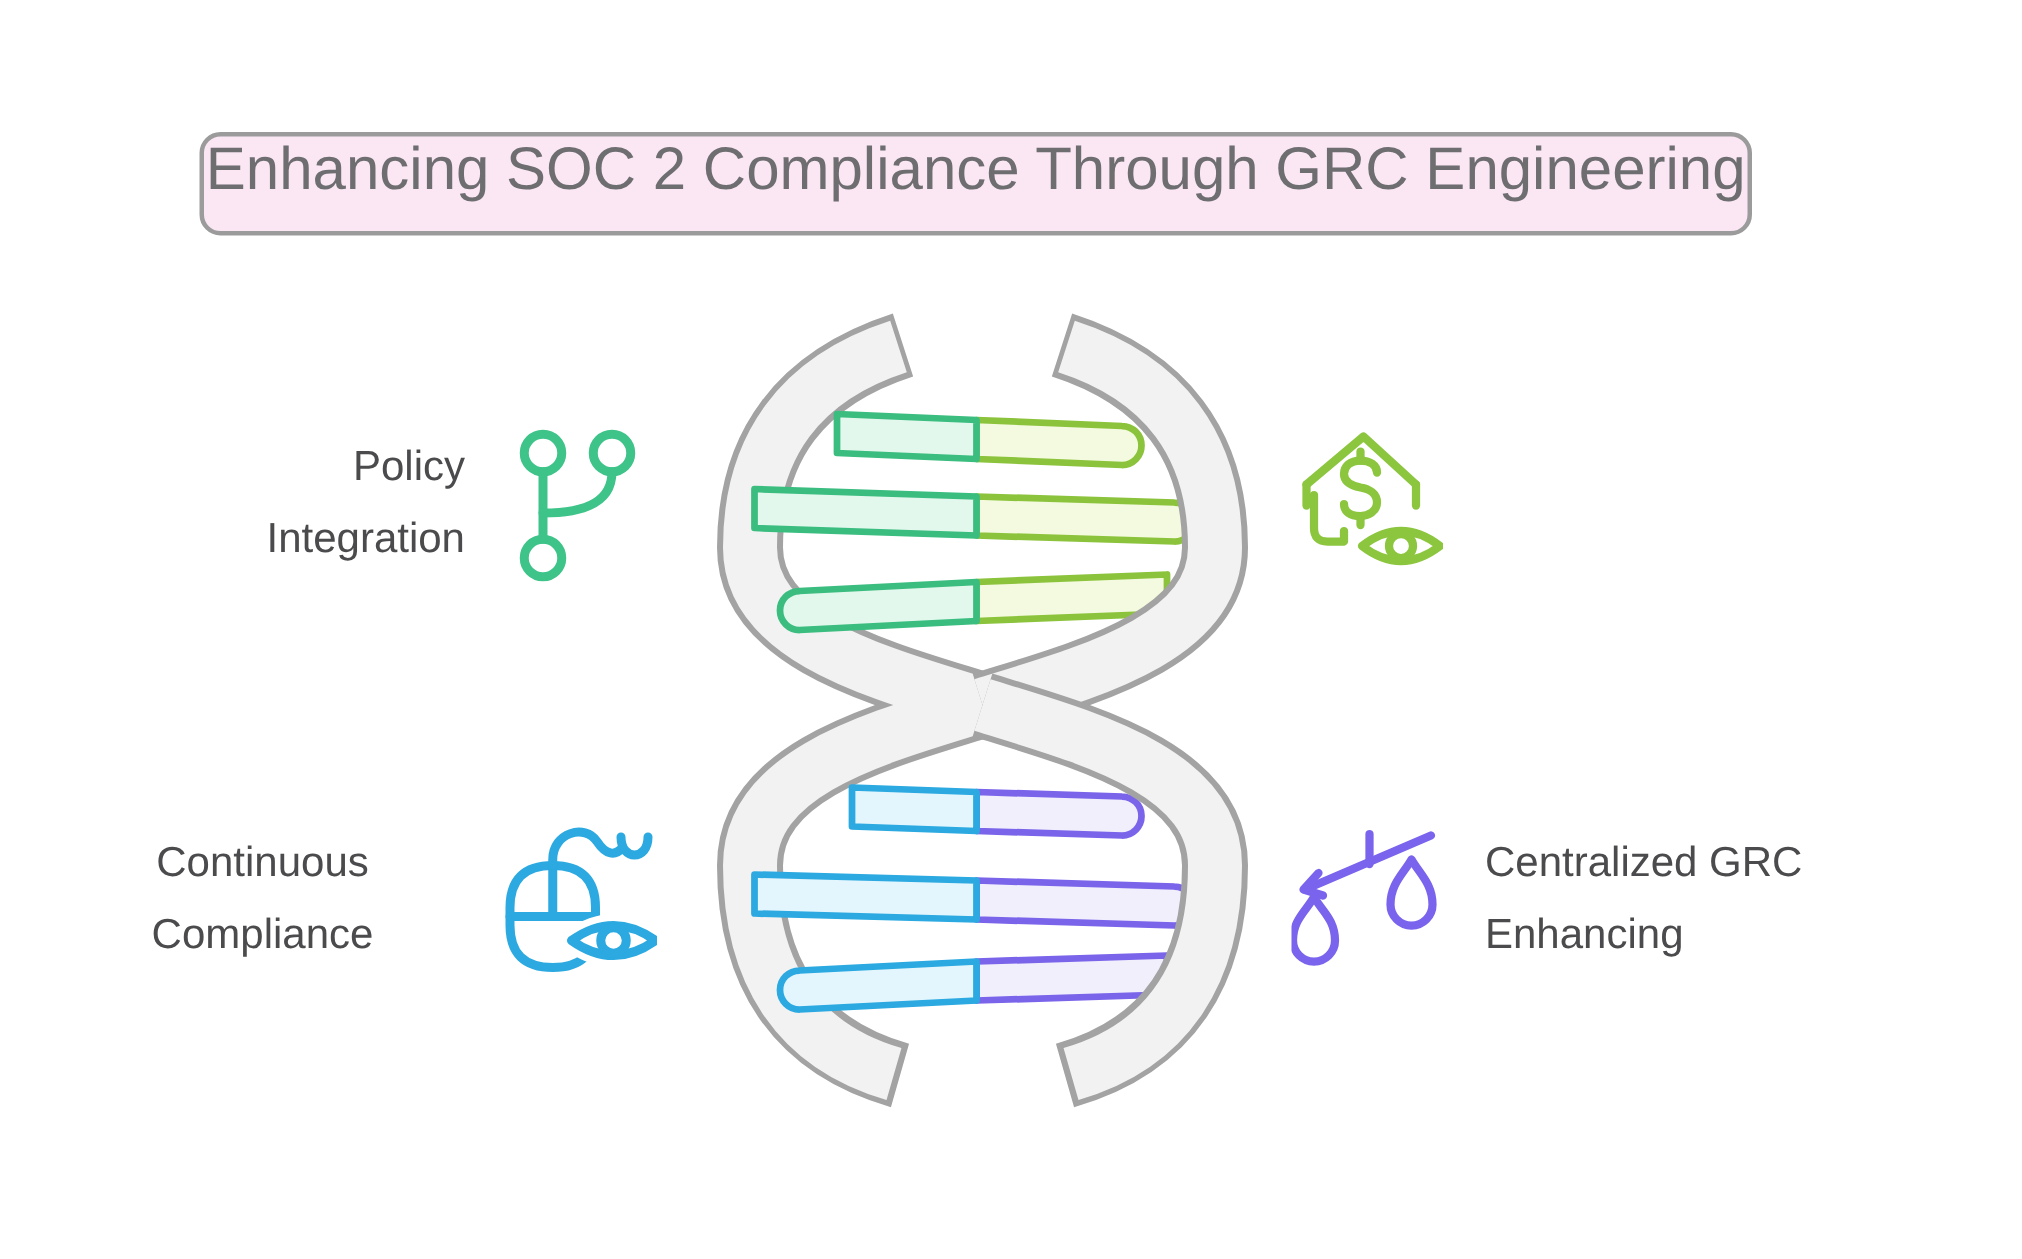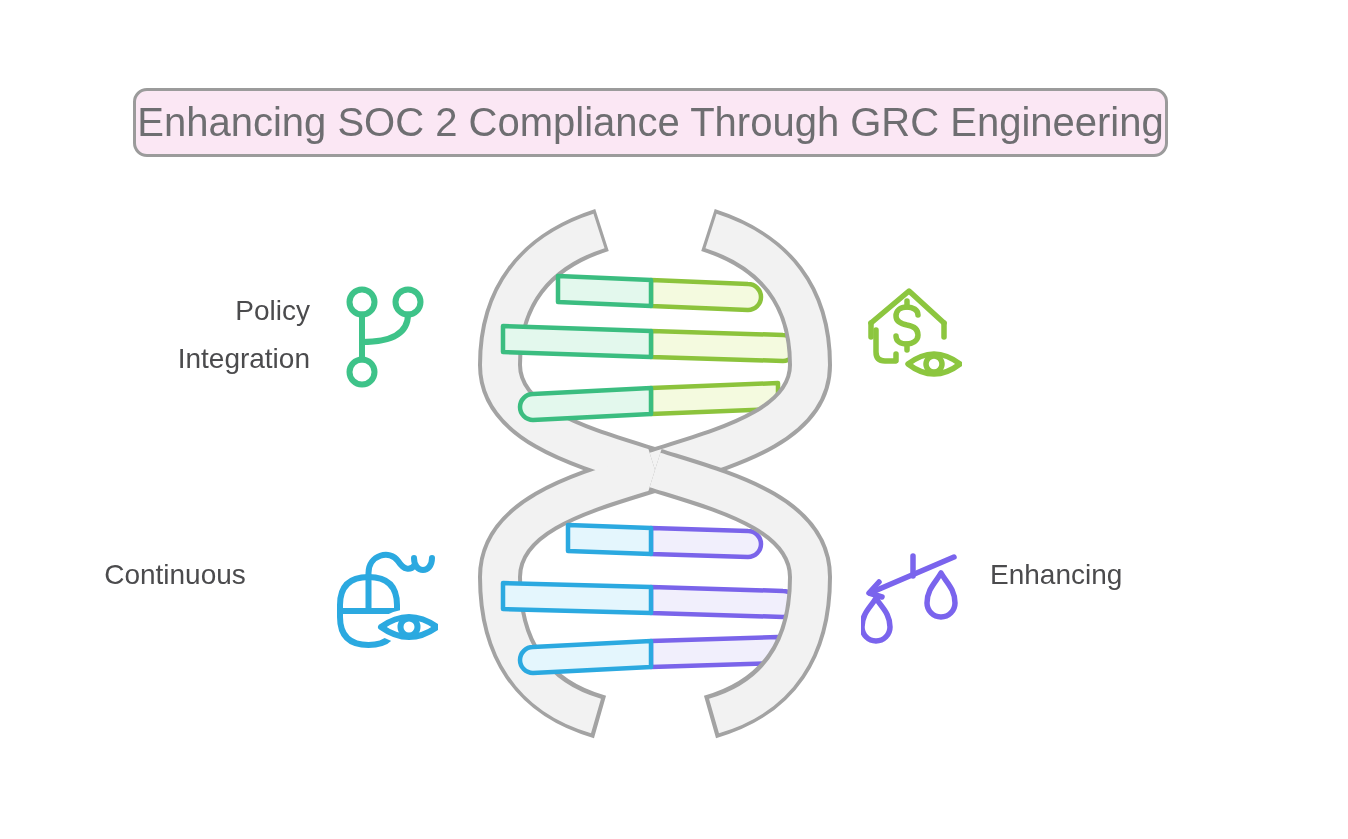--- a/index.html
+++ b/index.html
@@ -1,20 +1,20 @@
 <!DOCTYPE html>
 <html style="--title-bg: #FBE7F4; --title-border: #9B9B9B; --title-text: #6E6E71; --label-text: #4B4B4D; --green: #3BBD80; --green-fill: #E3F8ED; --olive: #8CC33C; --olive-fill: #F4FADF; --blue: #2BA9E0; --blue-fill: #E4F6FD; --purple: #7A64EA; --purple-fill: #F1EFFC; --icon-green: #3EC389; --icon-olive: #8CC63F; --icon-blue: #2BA9E0; --icon-purple: #7A64ED; --ribbon-stroke: #A3A3A3; --ribbon-fill: #F2F2F2;"><head>
 <meta charset="utf-8">
 <style>
   html,body{margin:0;padding:0;background:#ffffff;}
   #stage{position:relative;width:1348px;height:839px;background:#fff;overflow:hidden;
          font-family:"Liberation Sans", sans-serif;}
   .title-box{position:absolute;left:133px;top:88px;width:1035px;height:69px;
     background:var(--title-bg);border:3px solid var(--title-border);border-radius:14px;
-    box-sizing:border-box;display:flex;align-items:center;justify-content:center;}
+    box-sizing:border-box;display:flex;justify-content:center;}
   .title-text{font-size:40px;color:var(--title-text);white-space:nowrap;letter-spacing:0px;}
   .label{position:absolute;font-size:28px;line-height:48px;color:var(--label-text);}
   .label.right-al{text-align:right;}
   .label div{white-space:nowrap;}
   #lbl-policy{left:40px;top:287px;width:270px;}
   #lbl-automated{left:990px;top:287px;width:330px;}
   #lbl-continuous{left:40px;top:551px;width:270px;text-align:center;}
   #lbl-centralized{left:990px;top:551px;width:330px;}
   .icon{position:absolute;}
   #icon-git{left:345px;top:285px;}
@@ -111,37 +111,39 @@
     </g>
     <path class="knockout" stroke-width="14" d="M 46 78 Q 72 58 98 78 Q 72 98 46 78 Z"></path>
     <g class="ic ic-olive" stroke-width="5.5">
       <path d="M 46 78 Q 72 58 98 78 Q 72 98 46 78 Z"></path>
       <circle cx="72" cy="78" r="8"></circle>
     </g>
   </svg>
 
   <div id="lbl-continuous" class="label right-al">
     <div>Continuous</div>
+    <div>Compliance</div>
   </div>
   <svg id="icon-mouse" class="icon" width="102" height="112" viewBox="0 0 102 112">
     <g class="ic ic-blue" stroke-width="6">
       <path d="M 4 58 Q 4 30 32.5 30 Q 61 30 61 58 L 61 70 Q 61 98 32.5 98 Q 4 98 4 70 Z"></path>
       <line x1="32.5" y1="30" x2="32.5" y2="64"></line>
       <line x1="4" y1="64" x2="61" y2="64"></line>
       <path d="M 32.5 30 L 32.5 26 C 32.5 8 54 2 62 14 C 68 23 74 24 79 18"></path>
       <path d="M 78 11 C 78 27 96 27 96 11"></path>
     </g>
     <path class="knockout" stroke-width="15" d="M 45 80 Q 73 60 101 80 Q 73 100 45 80 Z"></path>
     <g class="ic ic-blue" stroke-width="6">
       <path d="M 45 80 Q 73 60 101 80 Q 73 100 45 80 Z"></path>
       <circle cx="73" cy="80" r="8.5"></circle>
     </g>
   </svg>
 
   <div id="lbl-centralized" class="label">
+    <div>Centralized GRC</div>
     <div>Enhancing</div>
   </div>
   <svg id="icon-scales" class="icon" width="100" height="116" viewBox="0 0 100 116">
     <g class="ic ic-purple" stroke-width="5.5">
       <line x1="9" y1="50" x2="93" y2="14"></line>
       <line x1="52" y1="13" x2="52" y2="33"></line>
       <path d="M 18 39 L 8 50 L 21 54"></path>
       <path d="M 15 55 C 20 64 29 70 29 84 A 14 14 0 1 1 1 84 C 1 70 10 64 15 55 Z"></path>
       <path d="M 80 30 C 85 39 94 46 94 60 A 14 14 0 1 1 66 60 C 66 46 75 39 80 30 Z"></path>
     </g>

